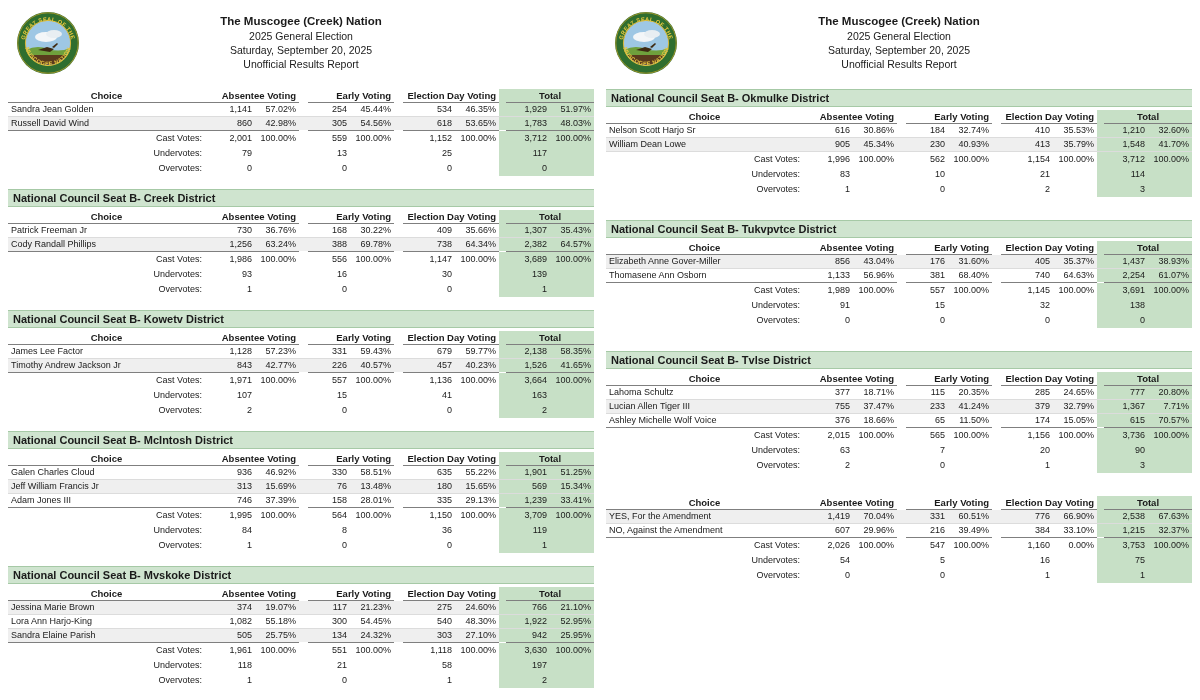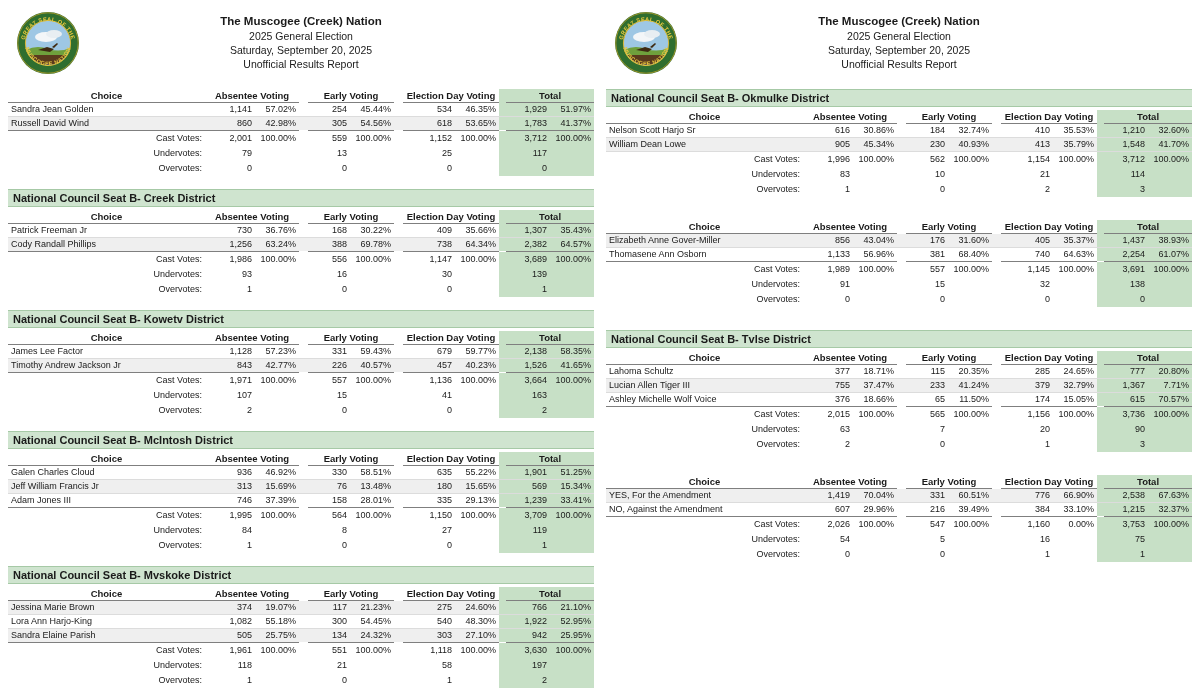--- a/index.html
+++ b/index.html
@@ -27,21 +27,21 @@
     font-weight:bold;font-size:11px;line-height:14px;padding:1px 5px;
   }
 
   table.results{border-collapse:collapse;table-layout:fixed;width:100%;margin-top:3px;}
   table.results td, table.results th{
     padding:1px 3px;font-size:9px;line-height:11px;vertical-align:bottom;
     overflow:hidden;white-space:nowrap;
   }
   table.results th{font-size:9.5px;font-weight:bold;}
   th.h-choice{text-align:center;}
-  th.h-group{text-align:center;margin-top:24px;}
+  th.h-group{text-align:right;margin-top:24px;}
   th.h-total{text-align:center;}
   td.name{text-align:left;}
   td.num{text-align:right;}
   td.rlabel{text-align:right;}
   .tot{background:var(--tot-bg,#c7e0c6);}
   thead th.seg{border-bottom:1px solid var(--rule-dark,#7f7f7f);}
   tr.cand td.seg, tr.cand td.sp{border-bottom:1px solid var(--rule-light,#dcdcdc);}
   tr.cand-last td.seg{border-bottom:1px solid var(--rule-dark,#7f7f7f);}
   tr.cand-last td.sp{border-bottom:1px solid transparent;}
   tr.shaded td{background:var(--stripe,#efefef);}
@@ -134,21 +134,21 @@
                 <td class="num seg">860</td>
                 <td class="num seg">42.98%</td>
                 <td class="sp"></td>
                 <td class="num seg">305</td>
                 <td class="num seg">54.56%</td>
                 <td class="sp"></td>
                 <td class="num seg">618</td>
                 <td class="num seg">53.65%</td>
                 <td class="sp tot"></td>
                 <td class="num seg tot">1,783</td>
-                <td class="num seg tot">41.37%</td>
+                <td class="num seg tot">48.03%</td>
               </tr>
               <tr class="sum">
                 <td class="rlabel">Cast Votes:</td>
                 <td class="num">2,001</td>
                 <td class="num">100.00%</td>
                 <td class="sp"></td>
                 <td class="num">559</td>
                 <td class="num">100.00%</td>
                 <td class="sp"></td>
                 <td class="num">1,152</td>
@@ -481,21 +481,21 @@
                 <td class="num tot">100.00%</td>
               </tr>
               <tr class="sum">
                 <td class="rlabel">Undervotes:</td>
                 <td class="num">84</td>
                 <td class="num"></td>
                 <td class="sp"></td>
                 <td class="num">8</td>
                 <td class="num"></td>
                 <td class="sp"></td>
-                <td class="num">27</td>
+                <td class="num">36</td>
                 <td class="num"></td>
                 <td class="sp tot"></td>
                 <td class="num tot">119</td>
                 <td class="num tot"></td>
               </tr>
               <tr class="sum">
                 <td class="rlabel">Overvotes:</td>
                 <td class="num">1</td>
                 <td class="num"></td>
                 <td class="sp"></td>
@@ -761,20 +761,21 @@
                 <td class="num">2</td>
                 <td class="num"></td>
                 <td class="sp tot"></td>
                 <td class="num tot">3</td>
                 <td class="num tot"></td>
               </tr>
             </tbody>
           </table>
         </div>
         <div class="section">
+          <div class="section-title">National Council Seat B- Tukvpvtce District</div>
           <table class="results">
             <colgroup>
               <col style="width: 197px;">
               <col style="width: 50px;">
               <col style="width: 44px;">
               <col style="width: 9px;">
               <col style="width: 42px;">
               <col style="width: 44px;">
               <col style="width: 9px;">
               <col style="width: 52px;">

